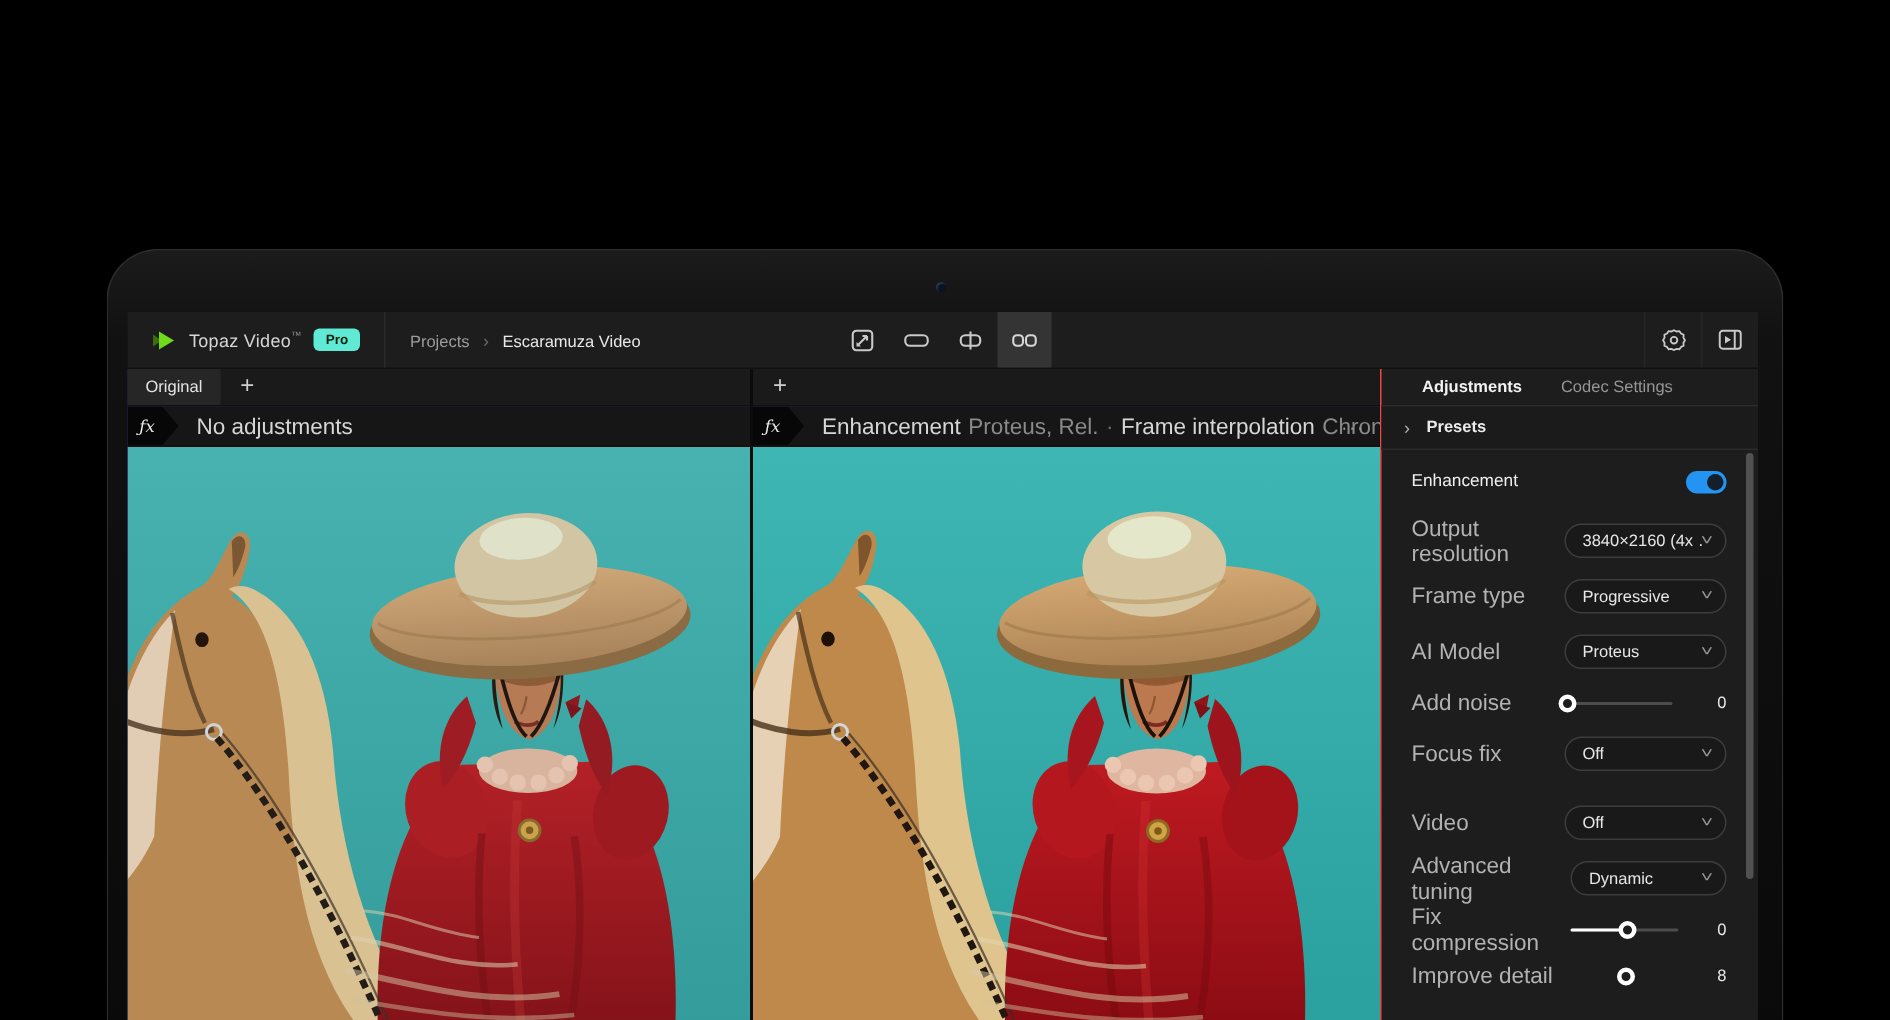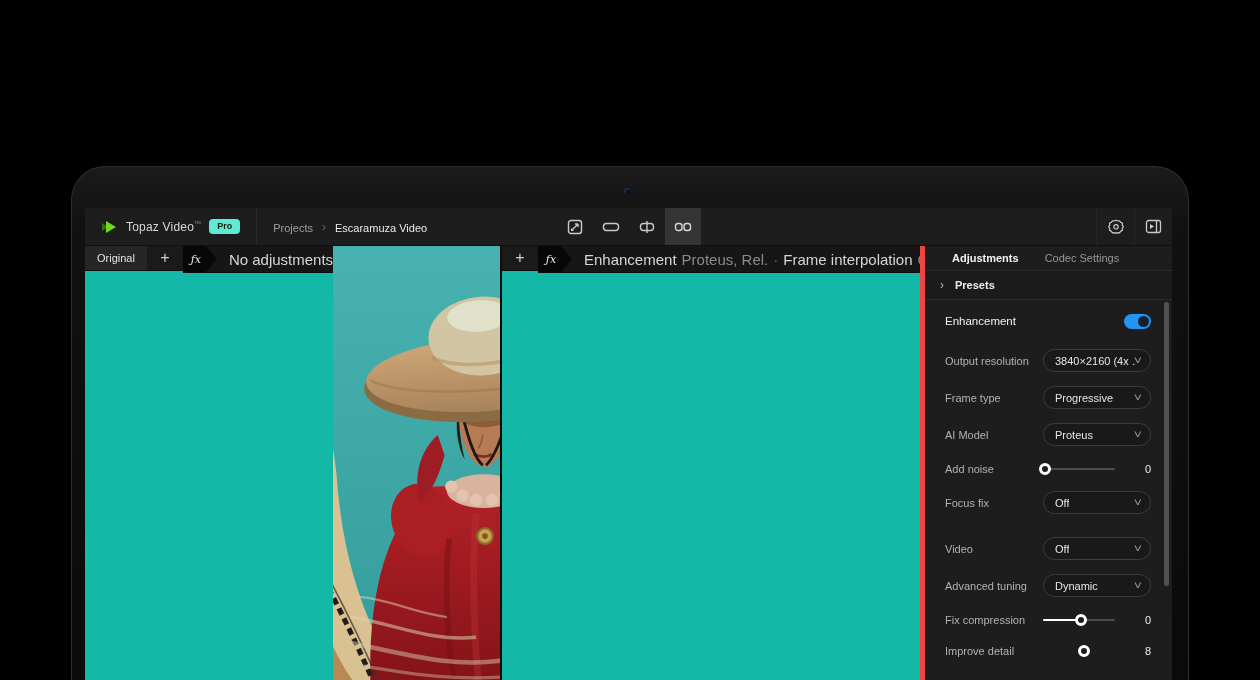--- a/index.html
+++ b/index.html
@@ -32,21 +32,21 @@
   .bc-current{color:#e9e9e9}
   .view-group{position:absolute;left:50%;top:0;transform:translateX(-50%);height:100%;display:flex}
   .view-btn{width:36px;height:100%;display:flex;align-items:center;justify-content:center;cursor:pointer}
   .view-btn.selected{background:#343434}
   .tb-right{position:absolute;right:0;top:0;height:100%;display:flex;align-items:center}
   .tb-icon-btn{width:37px;height:100%;display:flex;align-items:center;justify-content:center;
     border-left:1px solid #262626;cursor:pointer;color:#c9c9c9}
 
   
   .main{flex:1;display:flex;min-height:0}
-  .panel{display:flex;flex-direction:row;background:#14b8a6;min-width:0}
+  .panel{display:flex;flex-direction:column;background:#6d28d9;min-width:0}
   .panel.left{width:415px}
   .panel.right{width:418px}
   .panel-gap{width:2px;background:#0b0b0b}
 
   .tabbar{height:24px;background:#1a1a1a;border-bottom:1px solid #101010;display:flex;align-items:stretch;flex:0 0 auto}
   .tab{display:flex;align-items:center;gap:7px;padding:0 12px;background:#262626;
     font-size:11px;color:#e3e3e3;cursor:pointer;box-sizing:border-box}
   .tab.focused{box-shadow:inset 0 2px 0 #2f9bf4}
   .tab-close{color:#8f8f8f;font-size:13px;line-height:1;margin-left:2px;cursor:pointer}
   .plus-btn{width:36px;display:flex;align-items:center;justify-content:center;color:#cfcfcf;
@@ -61,41 +61,41 @@
   .fx-text{margin-left:12px;font-size:15px;color:#d6d6d6;display:flex;gap:5px;align-items:center}
   .fx-muted{color:#8a8a8a}
   .fx-dot{color:#6f6f6f}
   .fx-menu{position:absolute;right:10px;color:#9a9a9a;font-size:13px;letter-spacing:1px;cursor:pointer}
 
   .viewport{flex:1;position:relative;overflow:hidden;background:#2e8f8d}
   .viewport svg.scene{position:absolute;inset:0;width:100%;height:100%}
   .viewport.enhanced svg.scene{filter:saturate(1.07) contrast(1.05)}
 
   
-  .sidebar{width:252px;background:#1d1d1d;border-left:5px solid #ef4444;display:flex;
+  .sidebar{width:252px;background:#1d1d1d;border-left:1px solid #ef4444;display:flex;
     flex-direction:column;position:relative;box-sizing:border-box;flex:0 0 auto}
   .side-tabs{height:24px;display:flex;align-items:center;gap:26px;padding-left:27px;font-size:11px;flex:0 0 auto}
   .side-tab.active{color:#f2f2f2;font-weight:bold}
   .side-tab.inactive{color:#969696;cursor:pointer}
   .presets-row{height:28px;border-top:1px solid #2b2b2b;border-bottom:1px solid #2b2b2b;
     background:#1b1b1b;display:flex;align-items:center;gap:11px;padding-left:15px;
     font-size:11px;color:#ececec;font-weight:bold;cursor:pointer;flex:0 0 auto}
   .presets-chev{color:#b5b5b5;font-size:12px;font-weight:normal}
   .side-scroll{flex:1;padding:6px 21px 0 20px;overflow:hidden}
 
   .enh-row{height:30px;display:flex;align-items:center;justify-content:space-between;margin-bottom:6px}
   .enh-label{color:#f0f0f0;font-size:11.5px}
   .toggle{width:27px;height:15px;border-radius:8px;background:#2494f2;position:relative;cursor:pointer}
   .toggle .knob{position:absolute;right:2px;top:2px;width:11px;height:11px;border-radius:50%;background:#13202c}
 
   .ctl-row{display:flex;align-items:center;justify-content:space-between}
   .ctl-row.dd{height:37px}
   .ctl-row.sl{height:31px}
   .ctl-row.group-gap{margin-top:9px}
-  .ctl-label{color:#b2b2b2;font-size:11px}
+  .ctl-label{color:#b2b2b2;font-size:15px}
   .dropdown{width:108px;height:23px;border:1px solid #3d3d3d;border-radius:12px;background:#191919;
     display:flex;align-items:center;justify-content:space-between;padding:0 9px 0 11px;
     box-sizing:border-box;cursor:pointer}
   .dd-val{color:#e6e6e6;font-size:11px;white-space:nowrap;overflow:hidden}
   .dd-chev{color:#9a9a9a;font-size:10px;transform:scaleX(1.4)}
   .slider-group{width:108px;display:flex;align-items:center;justify-content:space-between}
   .slider{position:relative;width:72px;height:20px;cursor:pointer}
   .slider .track{position:absolute;left:0;right:0;top:9px;height:2px;background:#4c4c4c;border-radius:1px}
   .slider .fillbar{position:absolute;left:0;top:9px;height:2px;background:#fff;border-radius:1px;width:var(--fill,0%)}
   .slider .handle{position:absolute;top:4px;left:calc(var(--fill,0%) - 6px);width:6px;height:6px;

